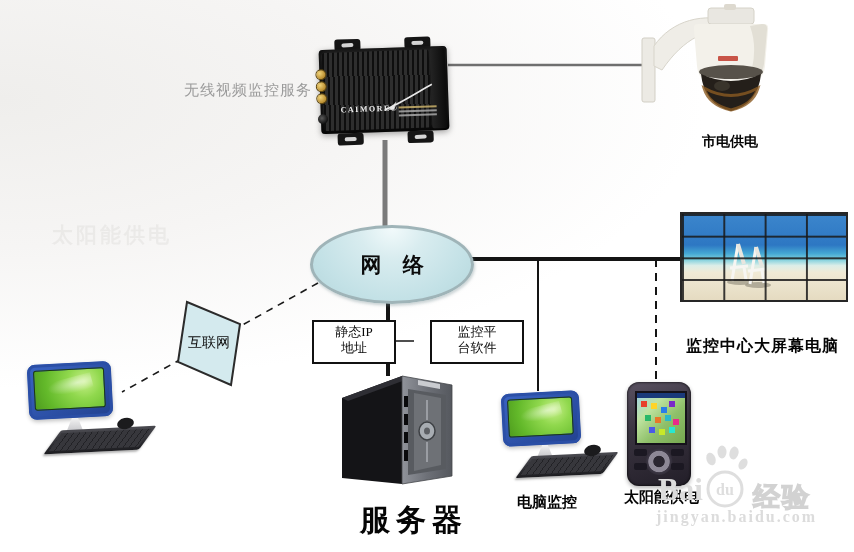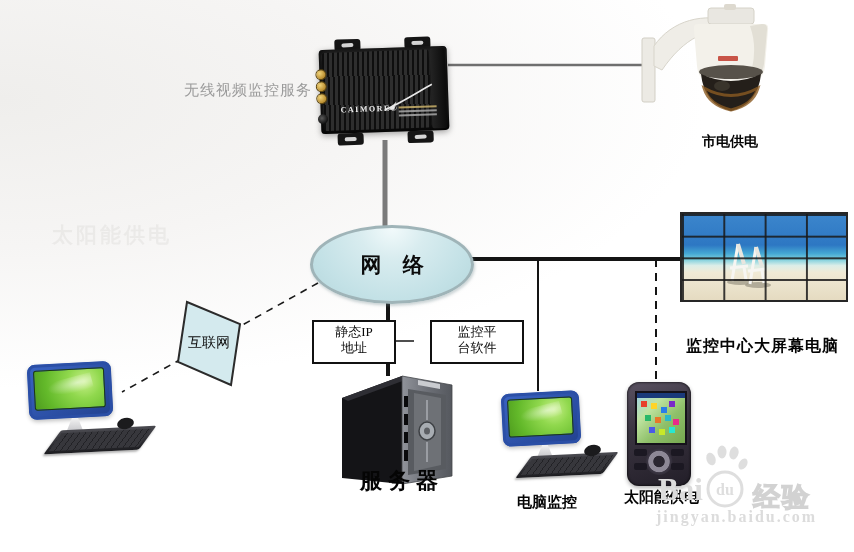--- a/index.html
+++ b/index.html
@@ -66,21 +66,21 @@
     background:linear-gradient(180deg,#3c86cc 0%,#2d77c3 36%,#45a8d4 46%,#7fd0dd 53%,#dceee8 60%,#f0ead6 68%,#e5dbc1 100%);}
   #wall-grid{position:absolute;inset:0;
     background-image:linear-gradient(to right,rgba(25,25,25,.85) 2px,transparent 2px),
                      linear-gradient(to bottom,rgba(25,25,25,.85) 2px,transparent 2px);
     background-size:25.2% 25.2%;}
   #wall-chairs{position:absolute;left:42px;top:24px;width:52px;height:52px;}
   #wall-label{left:686px;top:304px;font-size:16px;letter-spacing:1px;margin-top:32px;}
 
   
   #server{left:338px;top:372px;width:120px;height:115px;}
-  #server-label{left:360px;top:466px;font-size:22px;letter-spacing:6px;}
+  #server-label{left:360px;top:500px;font-size:30px;letter-spacing:6px;}
 
   
   .computer{position:absolute;}
   .monitor{position:absolute;border-radius:8px;transform:rotate(-3deg);
     background:linear-gradient(145deg,#3a64c4,#22418f);
     box-shadow:inset 0 0 0 3px #2b4fa6, 0 2px 4px rgba(0,0,0,.25);}
   .screen{position:absolute;left:6px;top:6px;right:7px;bottom:9px;border-radius:3px;border:1px solid #1c3a12;
     background:radial-gradient(circle at 72% 32%, #c6ef88 0%, #90d84d 30%, #63b92a 70%, #4f9c1e 100%);}
   .screen::after{content:"";position:absolute;left:15%;top:20%;width:70%;height:45%;
     background:radial-gradient(ellipse at 70% 40%, rgba(255,255,255,.55), rgba(255,255,255,0) 65%);transform:rotate(-12deg);}

